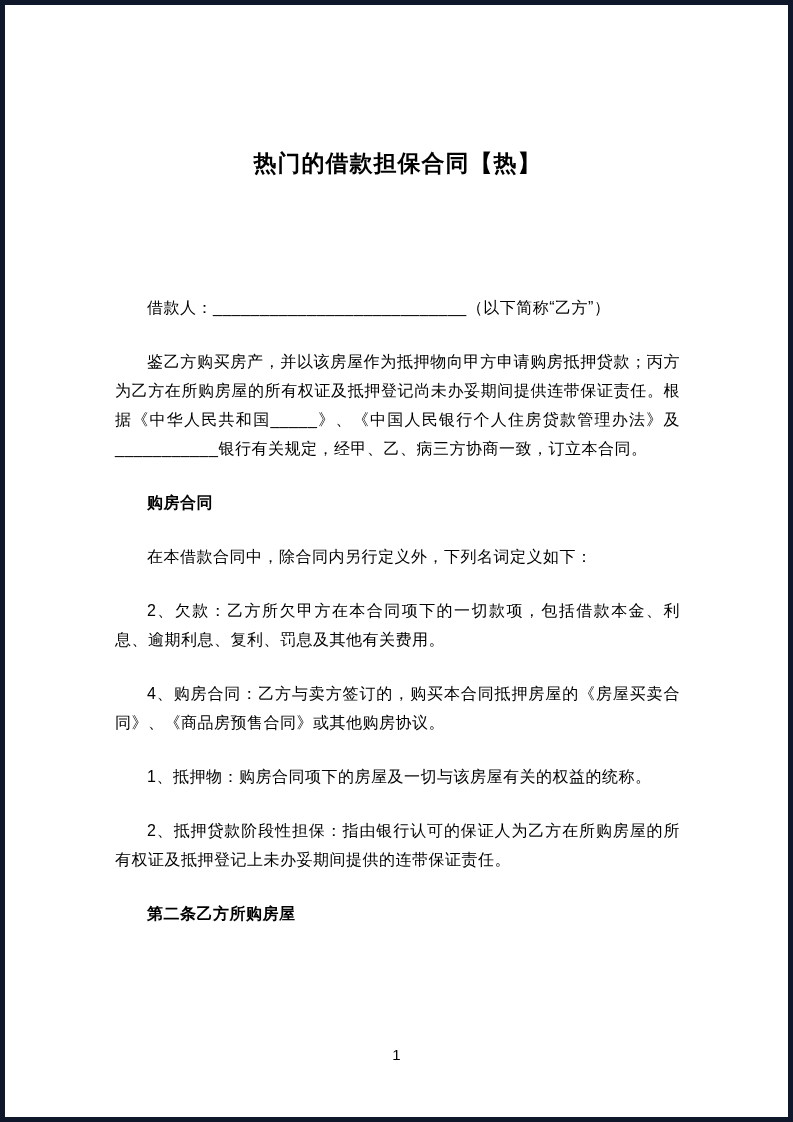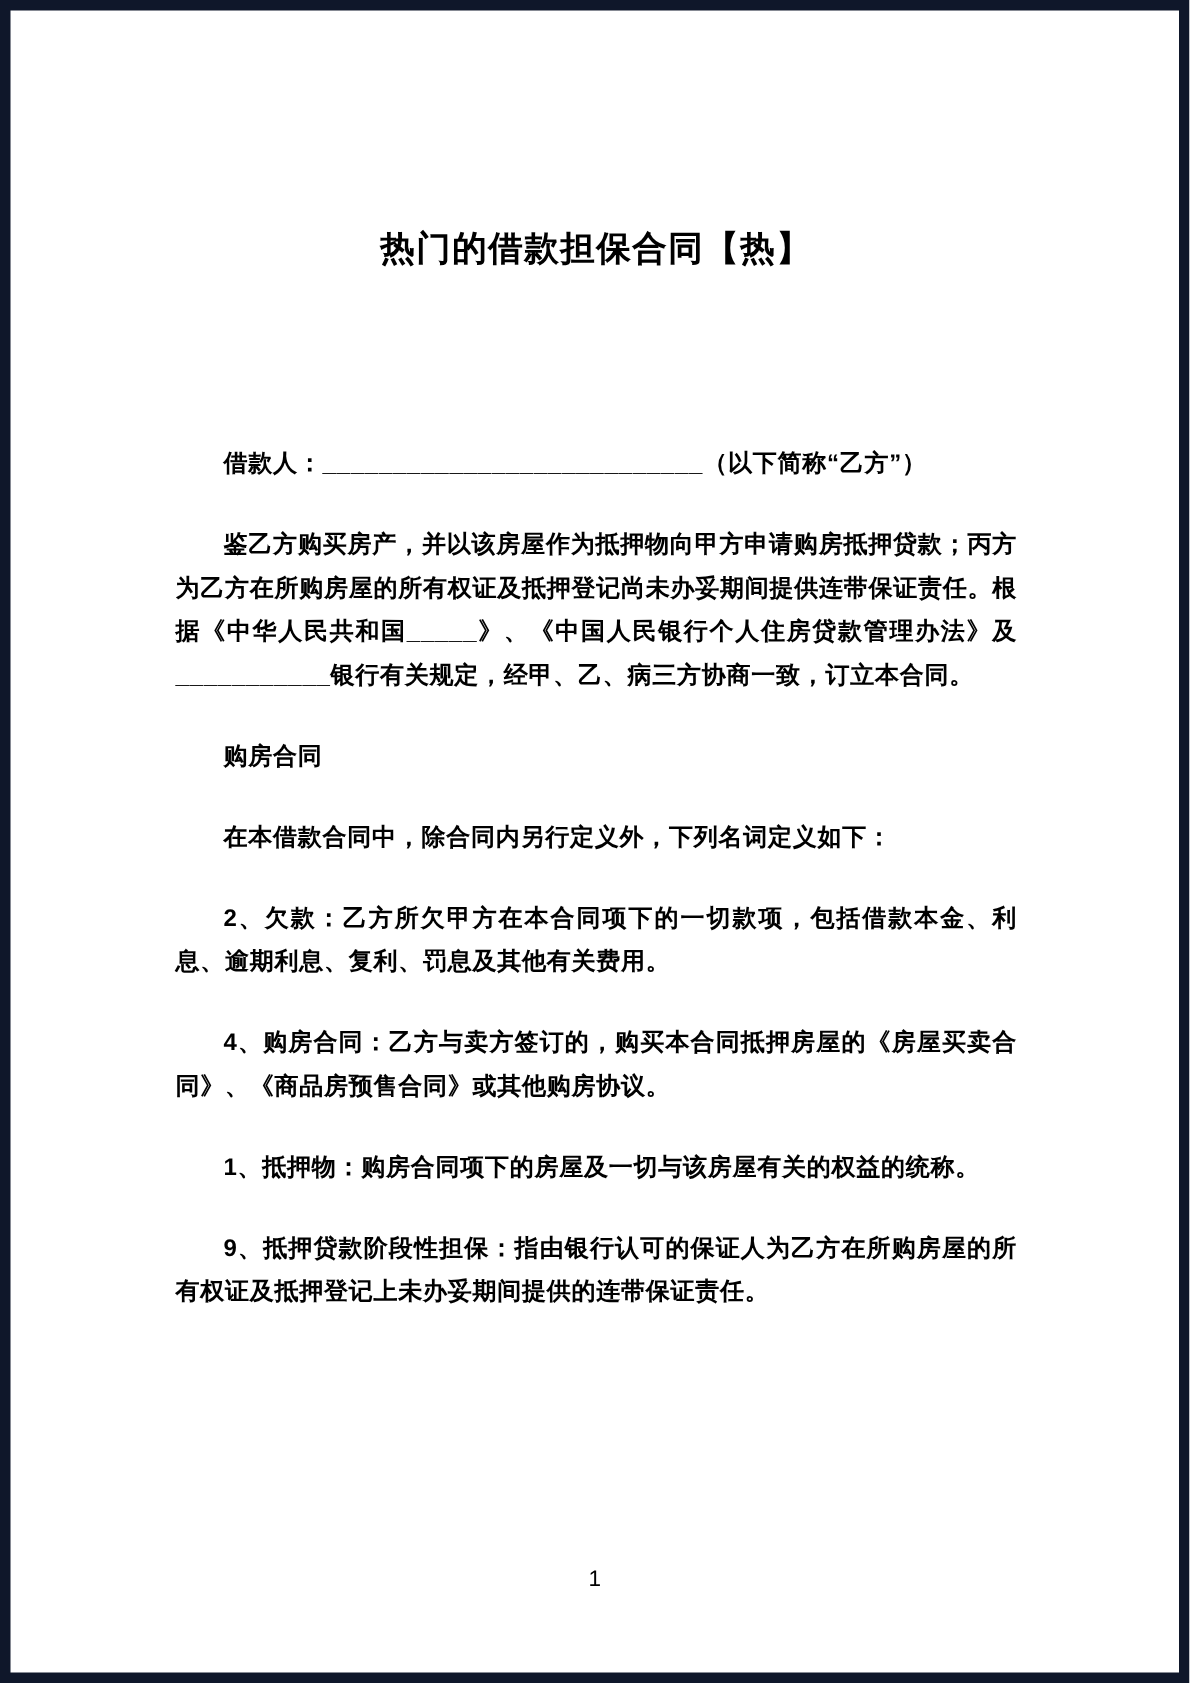--- a/index.html
+++ b/index.html
@@ -8,38 +8,38 @@
     background: #ffffff;
     font-family: "Liberation Sans", "DejaVu Sans", sans-serif;
   }
 
   .page {
     position: relative;
     width: 793px;
     height: 1122px;
     margin: 0 auto;
     background: #ffffff;
-    border: 7px solid #0f172a;
+    border: 5px solid #0f172a;
     padding: 143px 108px 0 110px;
     color: #000000;
     overflow: hidden;
   }
 
   .doc-title {
     text-align: center;
     font-size: 23px;
     font-weight: 700;
     line-height: 30px;
     letter-spacing: 1px;
     margin-bottom: 115px;
   }
 
   .para {
     font-size: 16px;
-    font-weight: 700;
+    font-weight: 400;
     line-height: 29px;
     margin-bottom: 25px;
     text-indent: 2em;
     text-align: justify;
     overflow-wrap: break-word;
     letter-spacing: 0.5px;
   }
 
   .heading {
     font-weight: 700;
@@ -71,19 +71,20 @@
   <p class="para heading">购房合同</p>
 
   <p class="para">在本借款合同中，除合同内另行定义外，下列名词定义如下：</p>
 
   <p class="para">2、欠款：乙方所欠甲方在本合同项下的一切款项，包括借款本金、利息、逾期利息、复利、罚息及其他有关费用。</p>
 
   <p class="para">4、购房合同：乙方与卖方签订的，购买本合同抵押房屋的《房屋买卖合同》、《商品房预售合同》或其他购房协议。</p>
 
   <p class="para">1、抵押物：购房合同项下的房屋及一切与该房屋有关的权益的统称。</p>
 
-  <p class="para">9、抵押贷款阶段性担保：指由银行认可的保证人为乙方在所购房屋的所有权证及抵押登记上未办妥期间提供的连带保证责任。</p>
+  <p class="para">2、抵押贷款阶段性担保：指由银行认可的保证人为乙方在所购房屋的所有权证及抵押登记上未办妥期间提供的连带保证责任。</p>
 
+  <p class="para heading">第二条乙方所购房屋</p>
 
 
   <div class="page-number">1</div>
 
 </div>
 
 </body></html>

